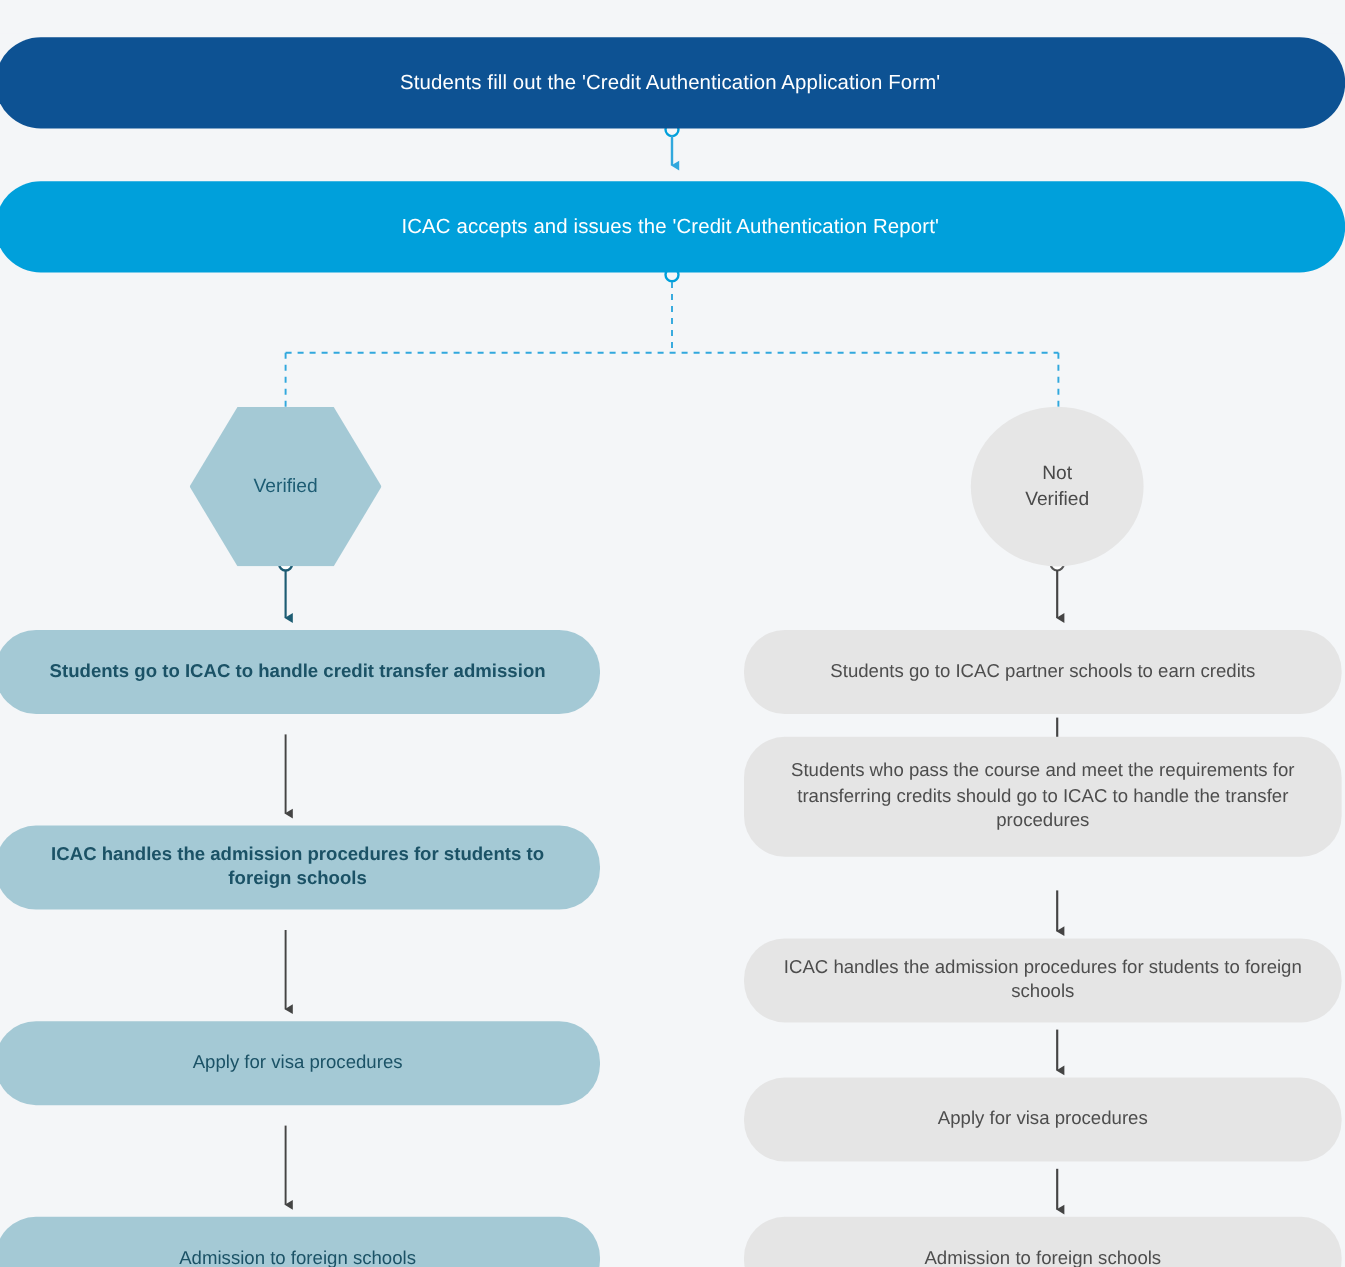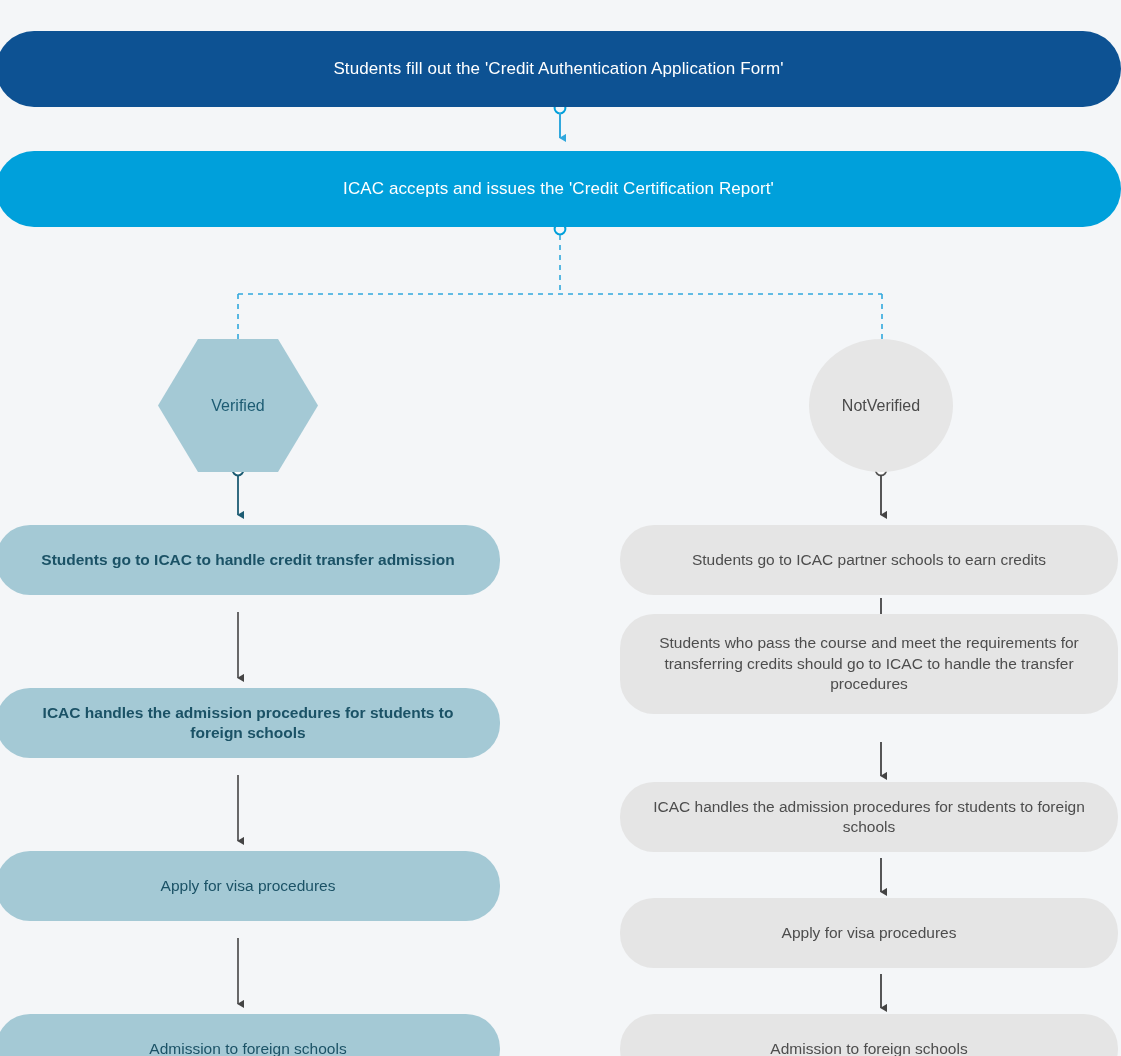--- a/index.html
+++ b/index.html
@@ -146,28 +146,28 @@
     <g>
       <line x1="881" y1="946" x2="881" y2="980" stroke="#444444" stroke-width="1.8" marker-end="url(#arrGray)"></line>
     </g>
   </svg>
 
   <div class="node pill-header pill-dark" style="left:-4px; top:3px; width:1125px; height:76px;">
     <span>Students fill out the 'Credit Authentication Application Form'</span>
   </div>
 
   <div class="node pill-header pill-bright" style="left:-4px; top:123px; width:1125px; height:76px;">
-    <span>ICAC accepts and issues the 'Credit Certification Report'</span>
+    <span>ICAC accepts and issues the 'Credit Authentication Report'</span>
   </div>
 
   <div class="node hexagon" style="left:158px; top:311px; width:160px; height:133px;">
     <span>Verified</span>
   </div>
 
-  <div class="node ellipse" style="left:809px; top:311px; width:144px; height:133px; flex-direction:row;">
+  <div class="node ellipse" style="left:809px; top:311px; width:144px; height:133px; flex-direction:column;">
     <span>Not</span>
     <span>Verified</span>
   </div>
 
   <div class="node pill-left bold" style="left:-4px; top:497px; width:504px; height:70px;">
     <span>Students go to ICAC to handle credit transfer admission</span>
   </div>
 
   <div class="node pill-left bold" style="left:-4px; top:660px; width:504px; height:70px;">
     <span>ICAC handles the admission procedures for students to foreign schools</span>

